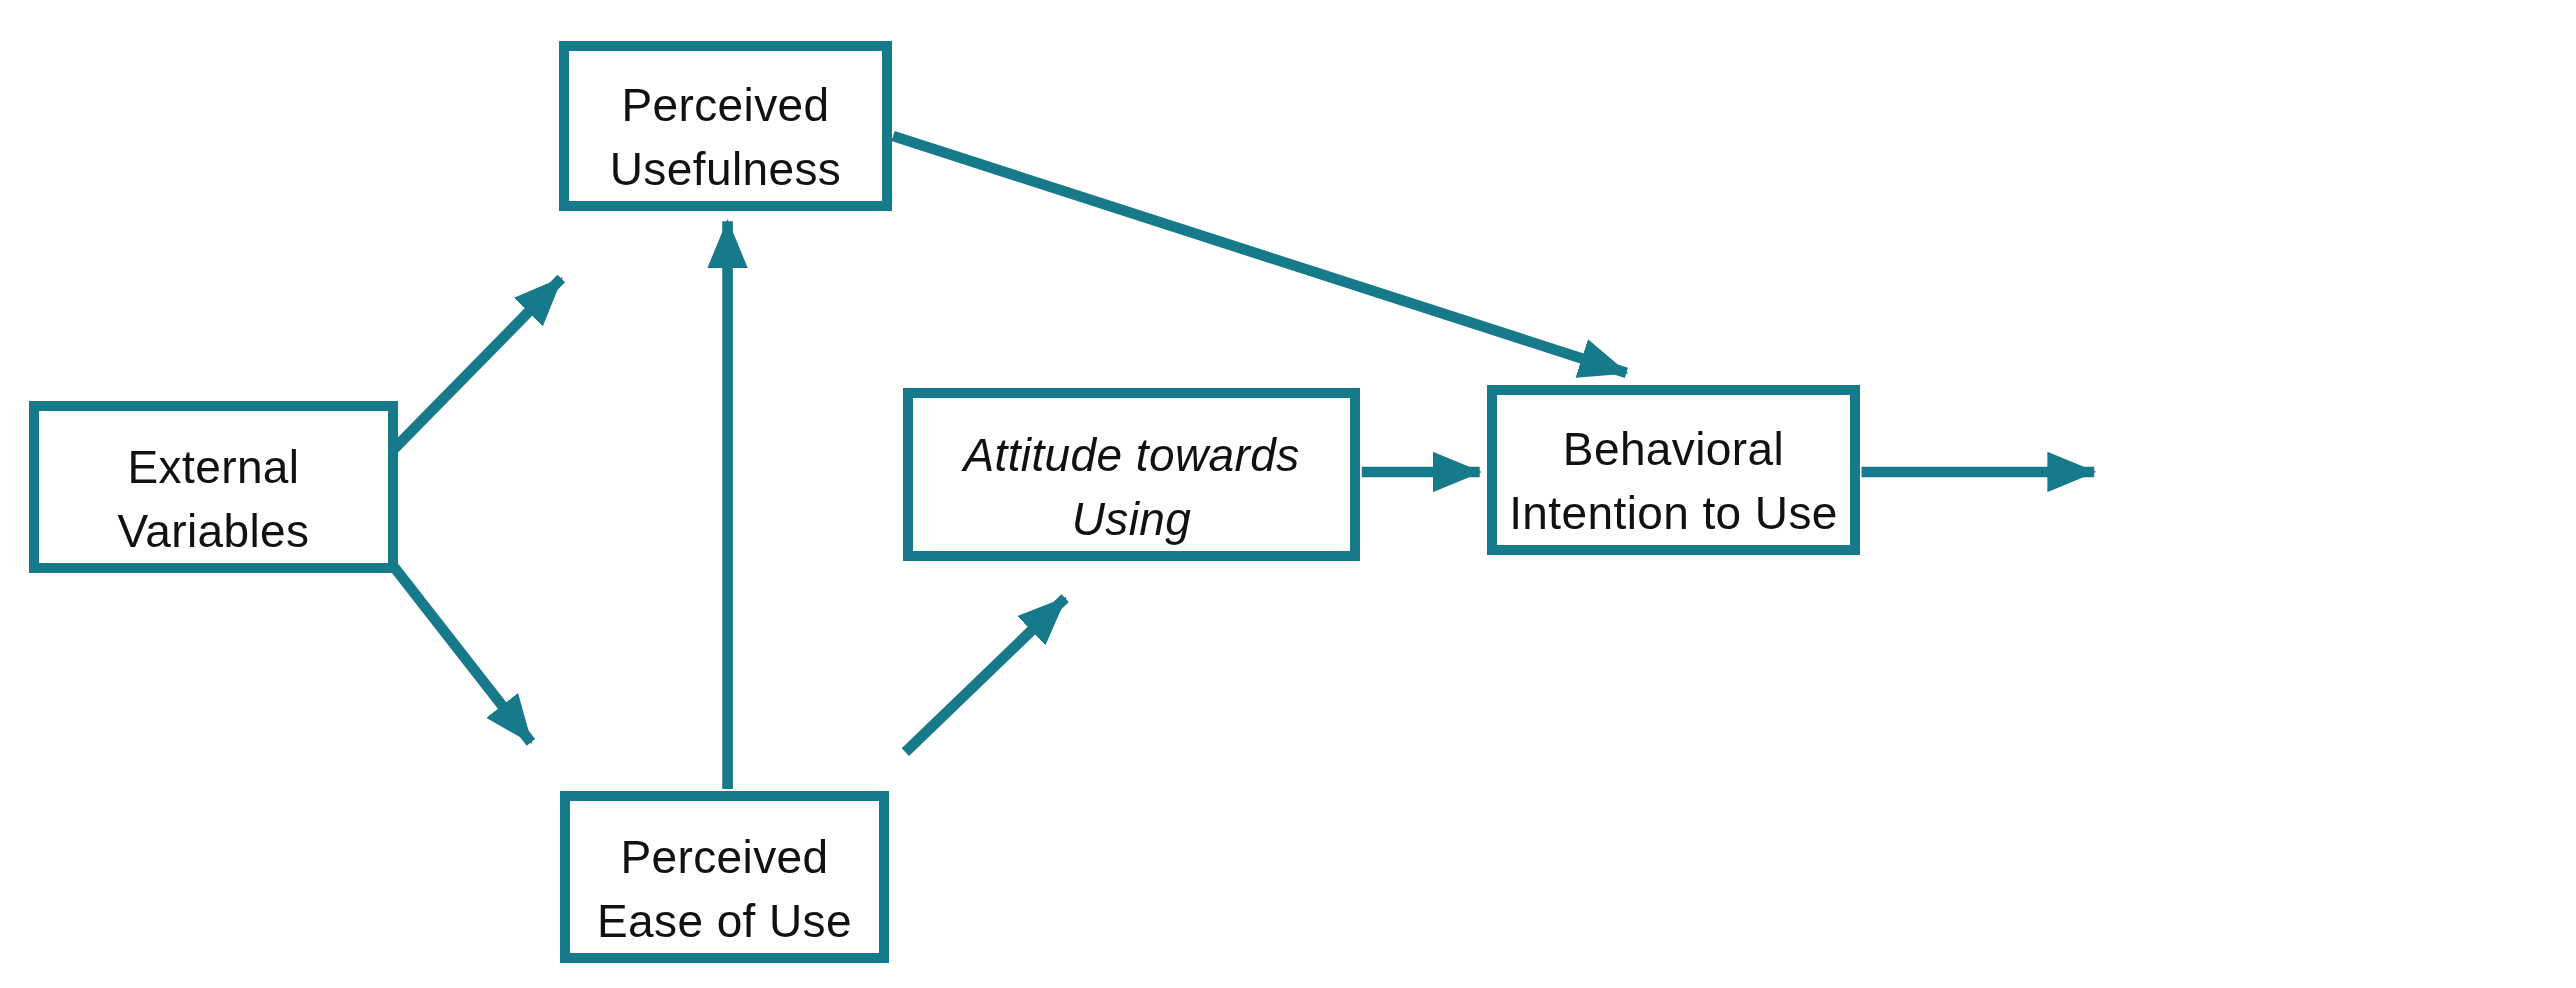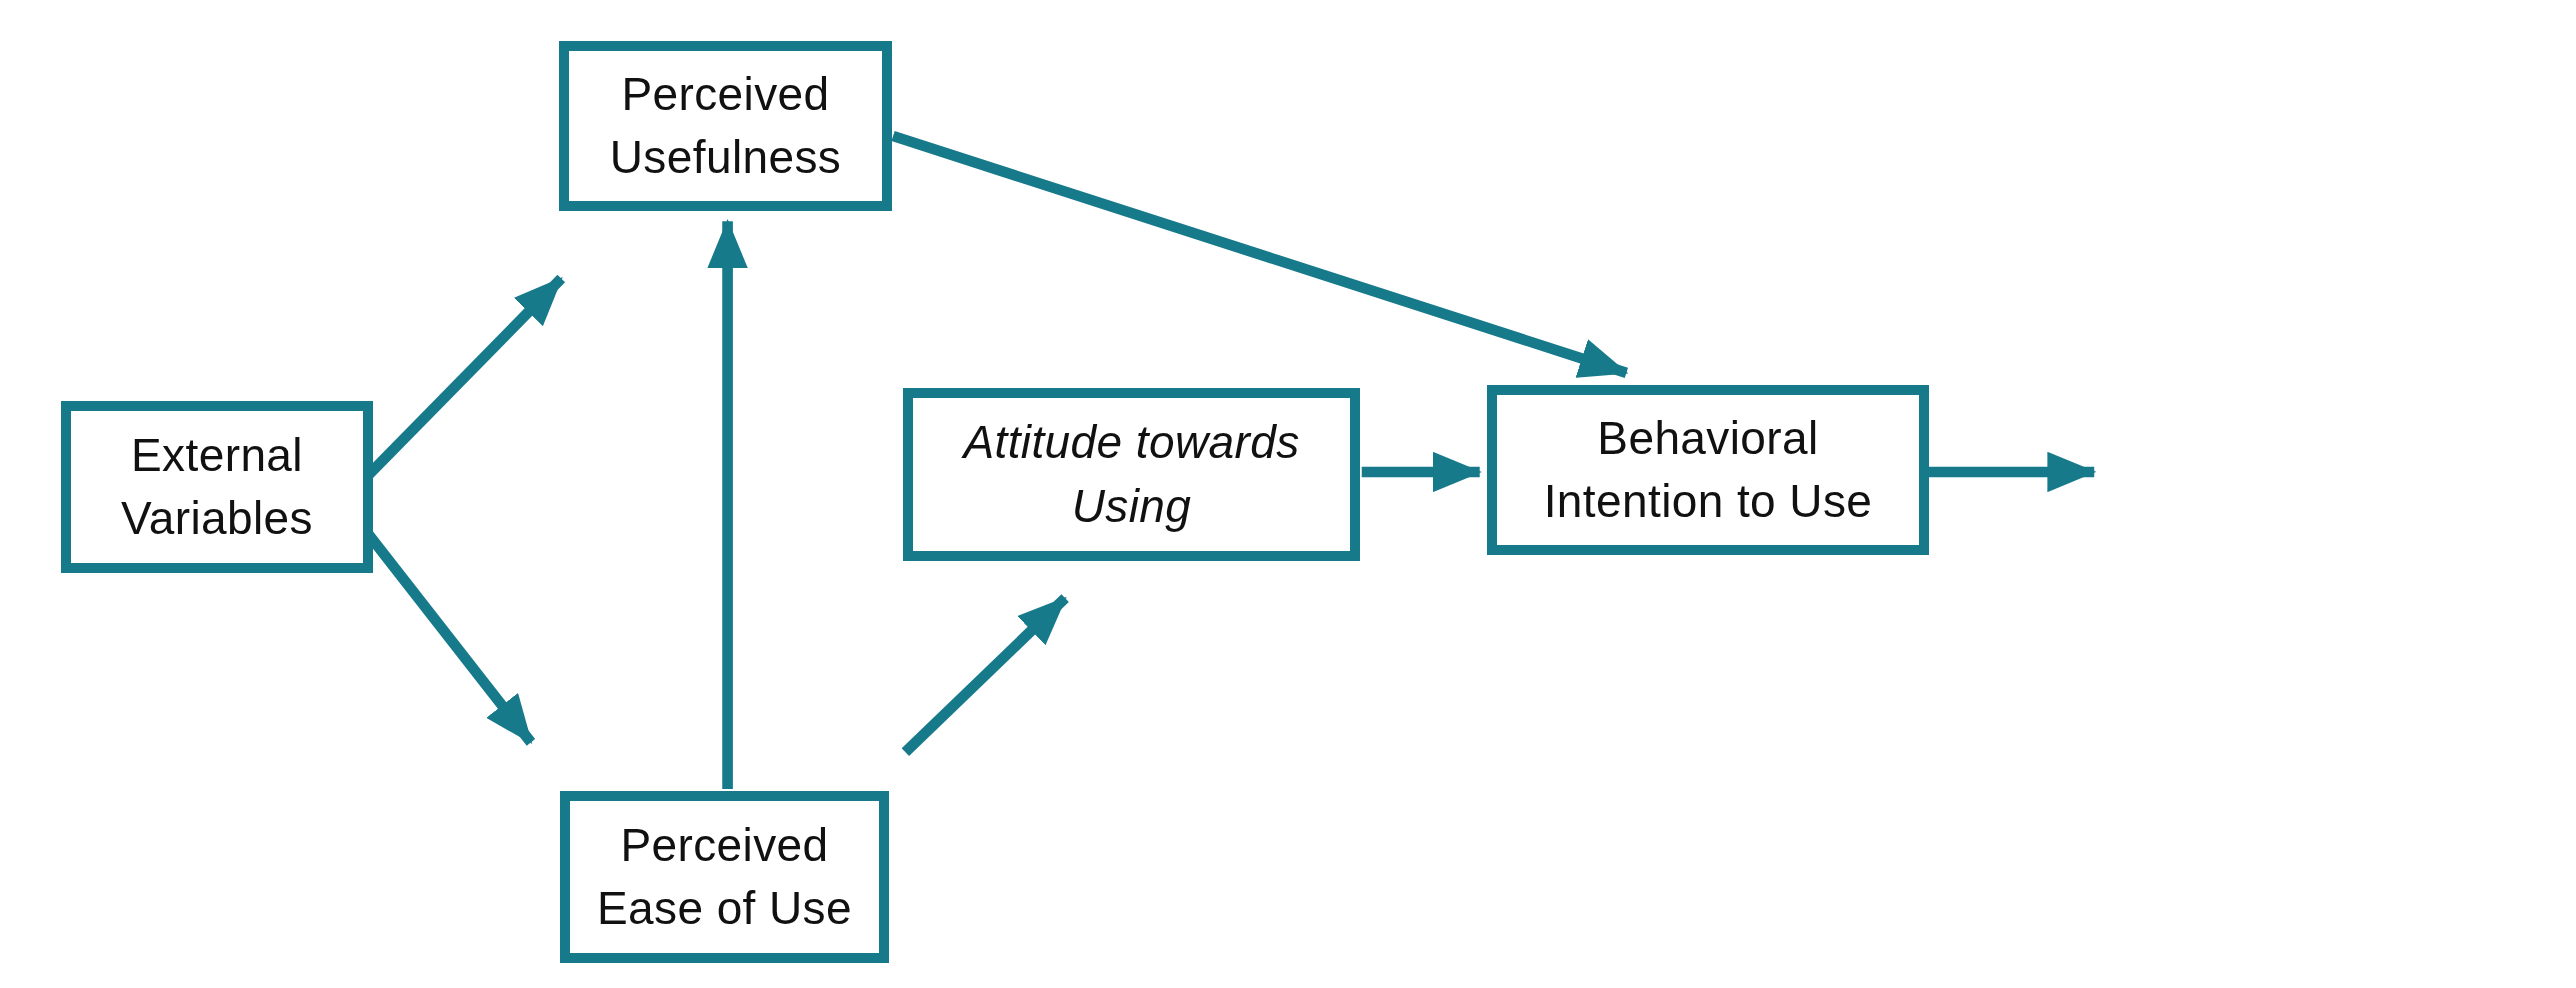--- a/index.html
+++ b/index.html
@@ -26,34 +26,34 @@
     stroke-width: 13;
     fill: none;
   }
   .arrowhead-shape { fill: var(--accent); }
   .node {
     position: absolute;
     box-sizing: border-box;
     background: #ffffff;
     border: 10.7px solid var(--accent);
     display: flex;
-    align-items: center;
+    align-items: flex-end;
     justify-content: center;
     text-align: center;
     color: #111111;
     font-size: 46px;
     line-height: 1.38;
     white-space: pre-line;
     letter-spacing: 0.4px;
   }
-  .node-external   { left: 29px;   top: 401px; width: 312px; height: 172px; margin-left: 32px; }
+  .node-external   { left: 29px;   top: 401px; width: 369px; height: 172px; }
   .node-usefulness { left: 559px;  top: 41px;  width: 333px; height: 170px; }
   .node-ease       { left: 560px;  top: 791px; width: 329px; height: 172px; }
   .node-attitude   { left: 903px; top: 388px; width: 457px; height: 173px; font-style: italic; }
-  .node-intention  { left: 1487px; top: 385px; width: 442px; height: 170px; }
+  .node-intention  { left: 1487px; top: 385px; width: 373px; height: 170px; }
   .node-actual     { left: 2102px; top: 385px; width: 329px; height: 170px; }
 </style>
 </head>
 <body>
 
 <div class="canvas">
 
   <svg class="edges-layer" viewBox="0 0 3144 1207" xmlns="http://www.w3.org/2000/svg" aria-hidden="true">
     <defs>
       <marker id="arrowhead" markerWidth="4.6" markerHeight="3.8" refX="4.4" refY="1.9" orient="auto" markerUnits="strokeWidth">

